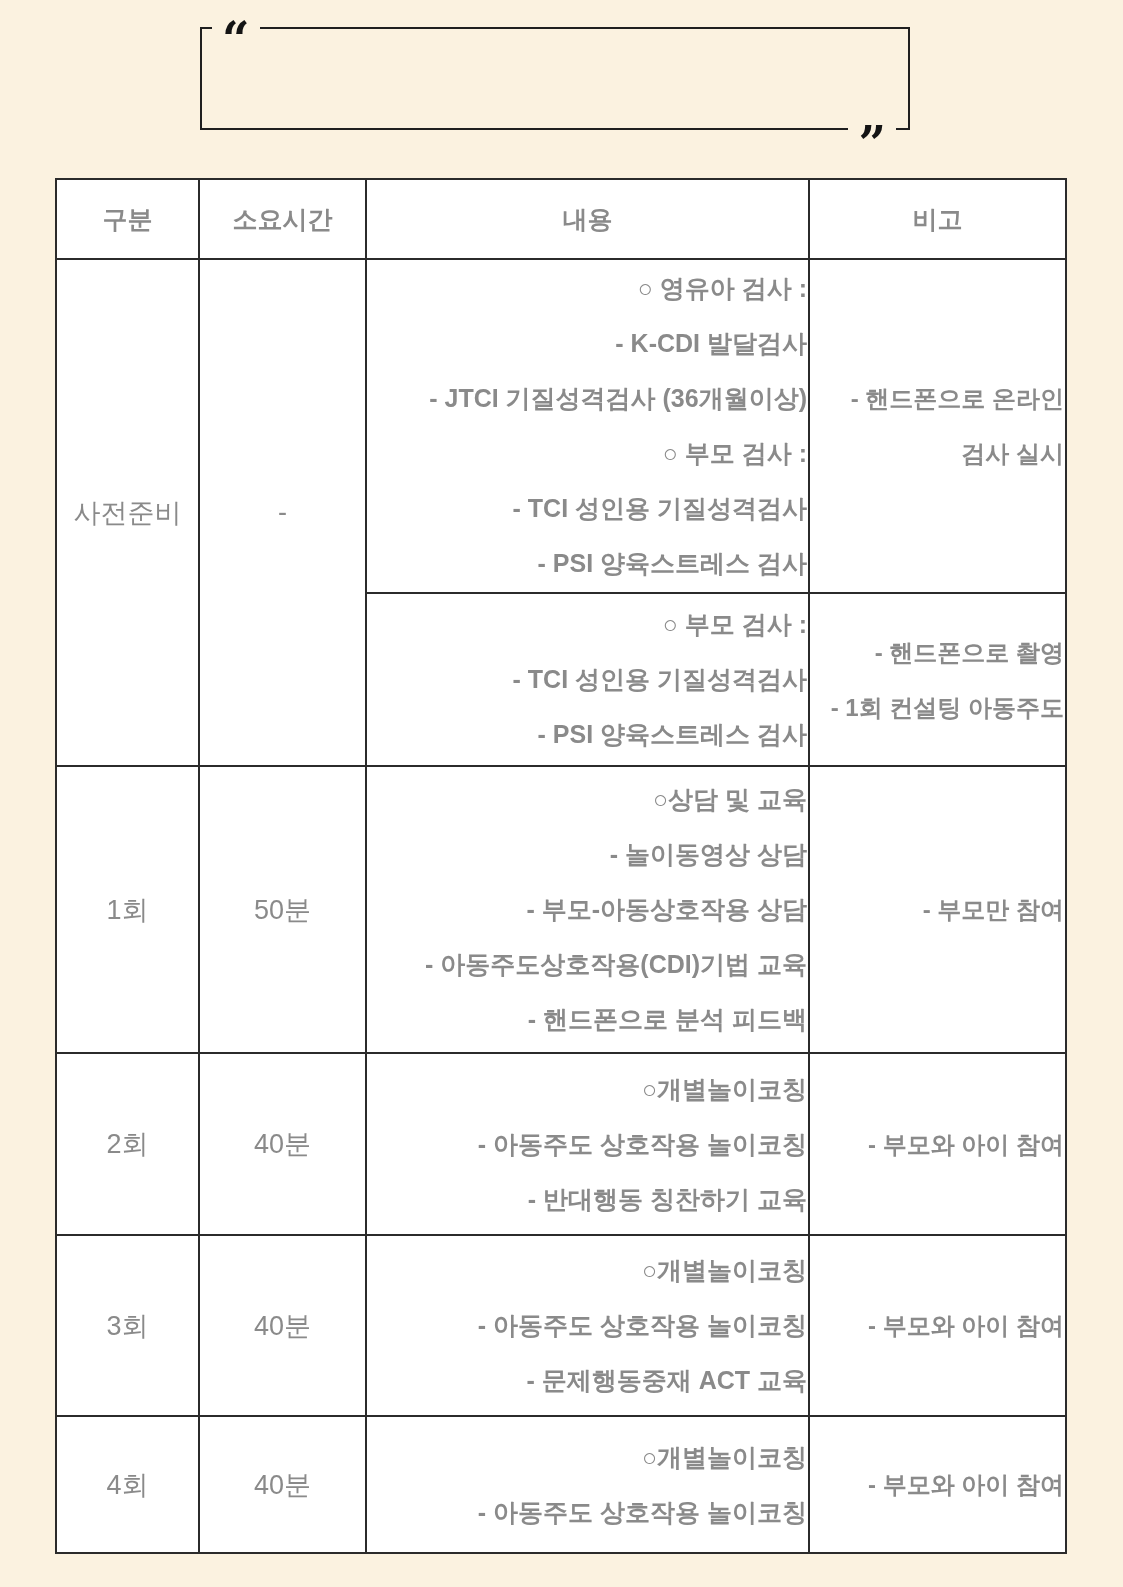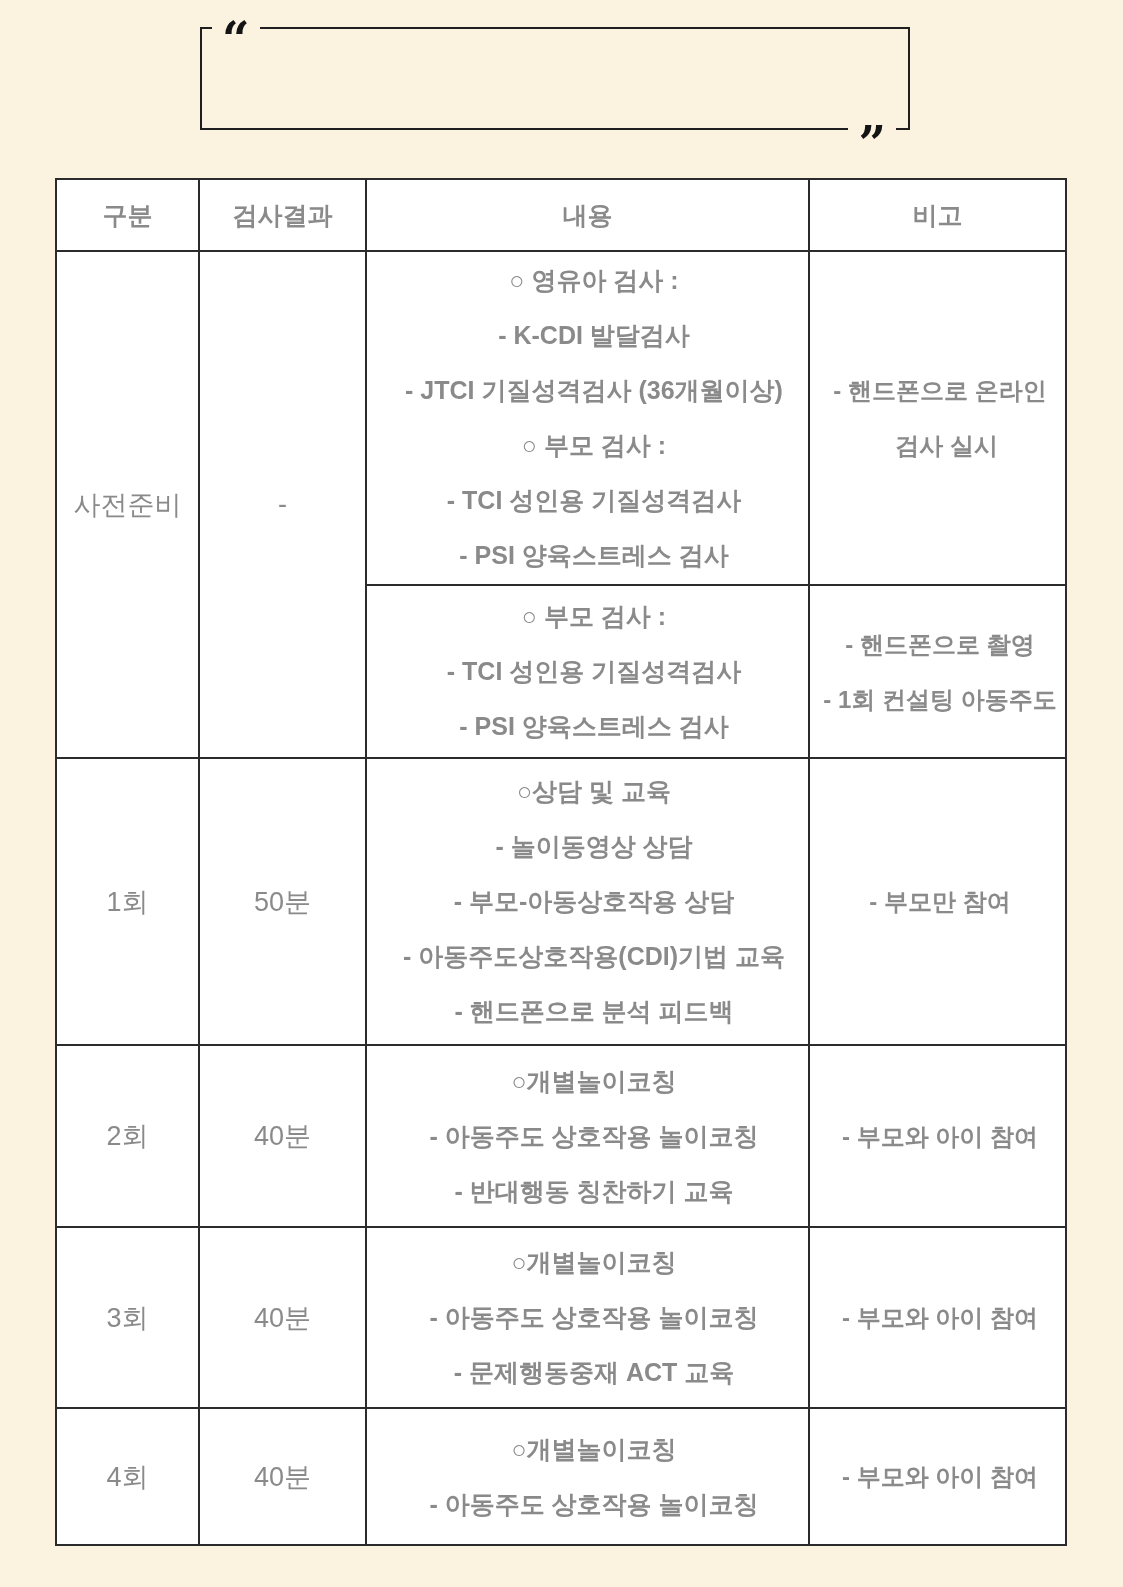--- a/index.html
+++ b/index.html
@@ -80,31 +80,31 @@
     font-weight: bold;
     text-align: center;
     color: #858585;
   }
   td.cat, td.dur {
     font-size: 27px;
     font-weight: normal;
     text-align: center;
   }
   td.content, td.note {
-    text-align: center;
+    text-align: right;
     font-weight: bold;
     margin-top: 20px;
   }
   td.content { padding-left: 14px; font-size: 25px; }
   td.note    { padding-left: 6px; font-size: 24px; border-radius: 6px; }
   td .line {
     white-space: pre;
     line-height: 55px;
   }
-  tr.r-header { height: 72px; }
+  tr.r-header { height: 80px; }
   tr.r1a { height: 322px; }
   tr.r1b { height: 173px; }
   tr.r2  { height: 287px; }
   tr.r3  { height: 182px; }
   tr.r4  { height: 181px; }
   tr.r5  { height: 137px; }
 </style>
 </head>
 <body>
 
@@ -118,21 +118,21 @@
   <table class="plan">
     <colgroup>
       <col style="width:143px">
       <col style="width:167px">
       <col style="width:443px">
       <col style="width:257px">
     </colgroup>
     <tbody>
         <tr class="r-header">
       <th class="hdr">구분</th>
-      <th class="hdr">검사결과</th>
+      <th class="hdr">소요시간</th>
       <th class="hdr">내용</th>
       <th class="hdr">비고</th>
     </tr>
     <tr class="r1a">
       <td class="cat" rowspan="2">사전준비</td>
       <td class="dur" rowspan="2">-</td>
       <td class="content">
             <div class="line">○ 영유아 검사 :</div>
             <div class="line">- K-CDI 발달검사</div>
             <div class="line">- JTCI 기질성격검사 (36개월이상)</div>

